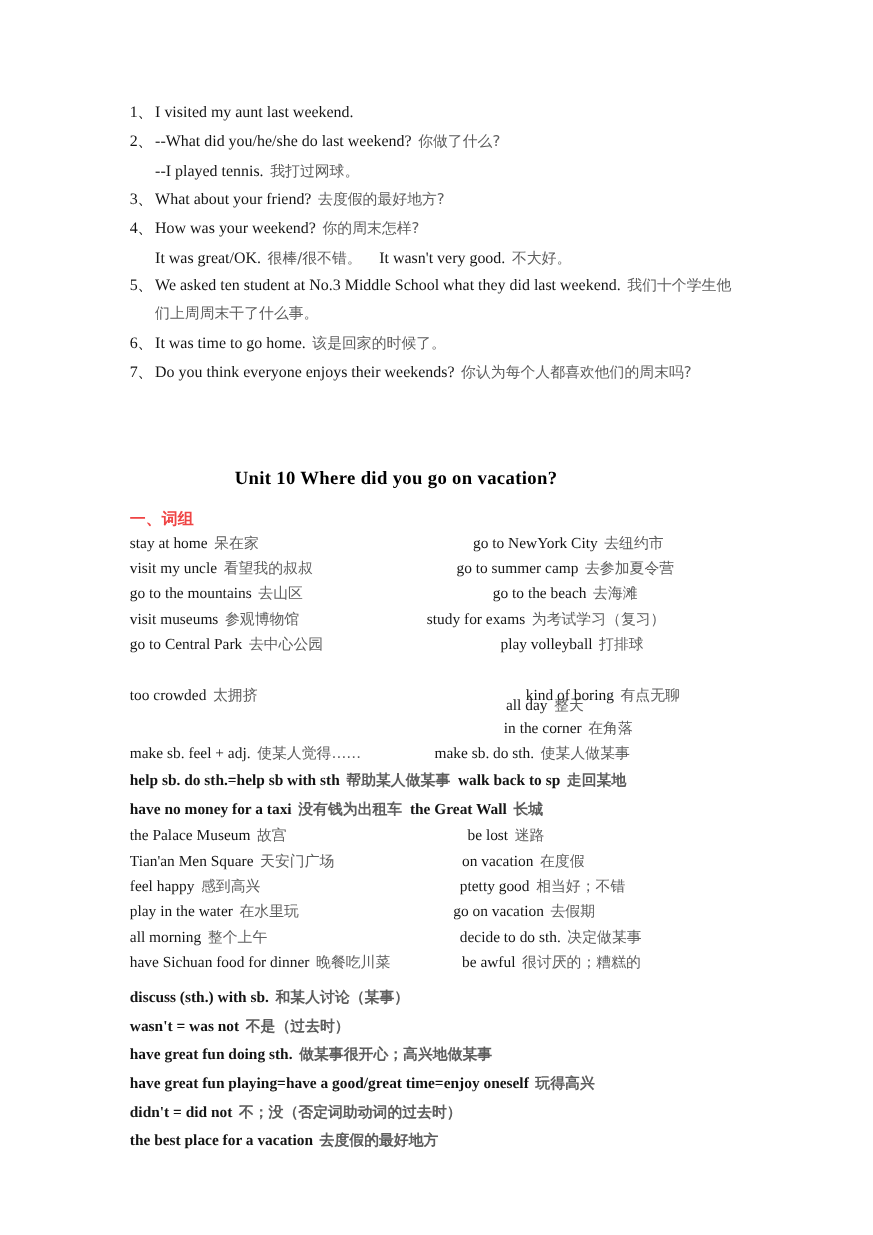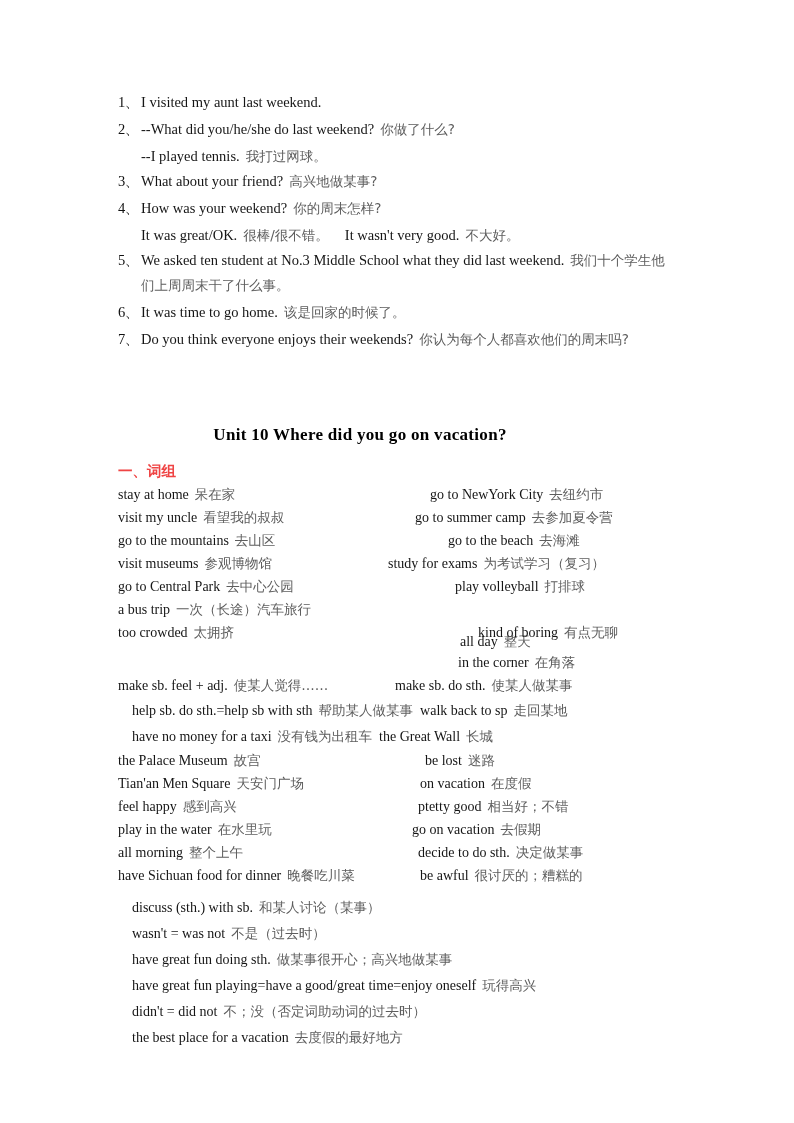--- a/index.html
+++ b/index.html
@@ -97,22 +97,23 @@
     position: absolute;
     left: 0;
     top: 0;
   }
   .p-right {
     position: absolute;
     top: 0;
   }
   .p-flow {
     position: absolute;
-    left: 14px;
+    left: 0;
     top: 0;
+    font-weight: bold;
   }
   .spacer-row { height: 7px; }
 </style>
 </head>
 <body>
 
 <div class="page">
 
   <div class="sentences">
 
@@ -129,21 +130,21 @@
         <span class="en">--What did you/he/she do last weekend?</span><span class="gap-sm"></span><span class="cn">你做了什么?</span>
       </span>
     </div>
     <div class="s-sub">
       <span class="en">--I played tennis.</span><span class="gap-sm"></span><span class="cn">我打过网球。</span>
     </div>
 
     <div class="s-item">
       <span class="s-num">3、</span>
       <span class="s-body">
-        <span class="en">What about your friend?</span><span class="gap-sm"></span><span class="cn">高兴地做某事?</span>
+        <span class="en">What about your friend?</span><span class="gap-sm"></span><span class="cn">去度假的最好地方?</span>
       </span>
     </div>
 
     <div class="s-item">
       <span class="s-num">4、</span>
       <span class="s-body">
         <span class="en">How was your weekend?</span><span class="gap-sm"></span><span class="cn">你的周末怎样?</span>
       </span>
     </div>
     <div class="s-sub">
@@ -192,21 +193,20 @@
       </div>
       <div class="p-row">
         <span class="p-left"><span class="en">visit museums</span><span style="display: inline-block; width: 6px;"></span><span class="cn">参观博物馆</span></span>
         <span class="p-right" style="left: 270px;"><span class="en">study for exams</span><span style="display: inline-block; width: 6px;"></span><span class="cn">为考试学习（复习）</span></span>
       </div>
       <div class="p-row">
         <span class="p-left"><span class="en">go to Central Park</span><span style="display: inline-block; width: 6px;"></span><span class="cn">去中心公园</span></span>
         <span class="p-right" style="left: 337px;"><span class="en">play volleyball</span><span style="display: inline-block; width: 6px;"></span><span class="cn">打排球</span></span>
       </div>
       <div class="p-row">
-        <span class="p-left"><span class="en">a bus trip</span><span style="display: inline-block; width: 6px;"></span><span class="cn">一次（长途）汽车旅行</span></span>
         <span class="p-right" style="left: 342px; margin-top: 32px;"><span class="en">all day</span><span style="display: inline-block; width: 6px;"></span><span class="cn">整天</span></span>
       </div>
       <div class="p-row">
         <span class="p-left"><span class="en">too crowded</span><span style="display: inline-block; width: 6px;"></span><span class="cn">太拥挤</span></span>
         <span class="p-right" style="left: 360px;"><span class="en">kind of boring</span><span style="display: inline-block; width: 6px;"></span><span class="cn">有点无聊</span></span>
       </div>
       <div class="spacer-row"></div>
       <div class="p-row">
         <span class="p-right" style="left: 340px;"><span class="en">in the corner</span><span style="display: inline-block; width: 6px;"></span><span class="cn">在角落</span></span>
       </div>

